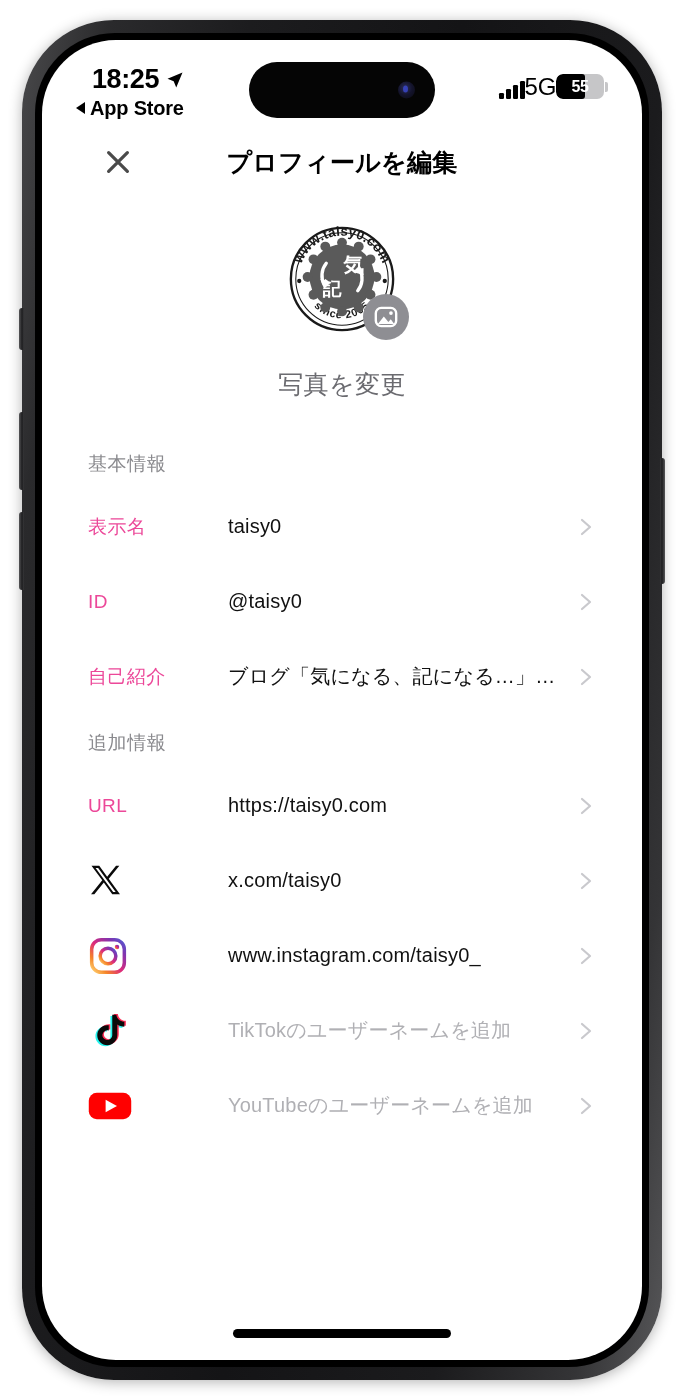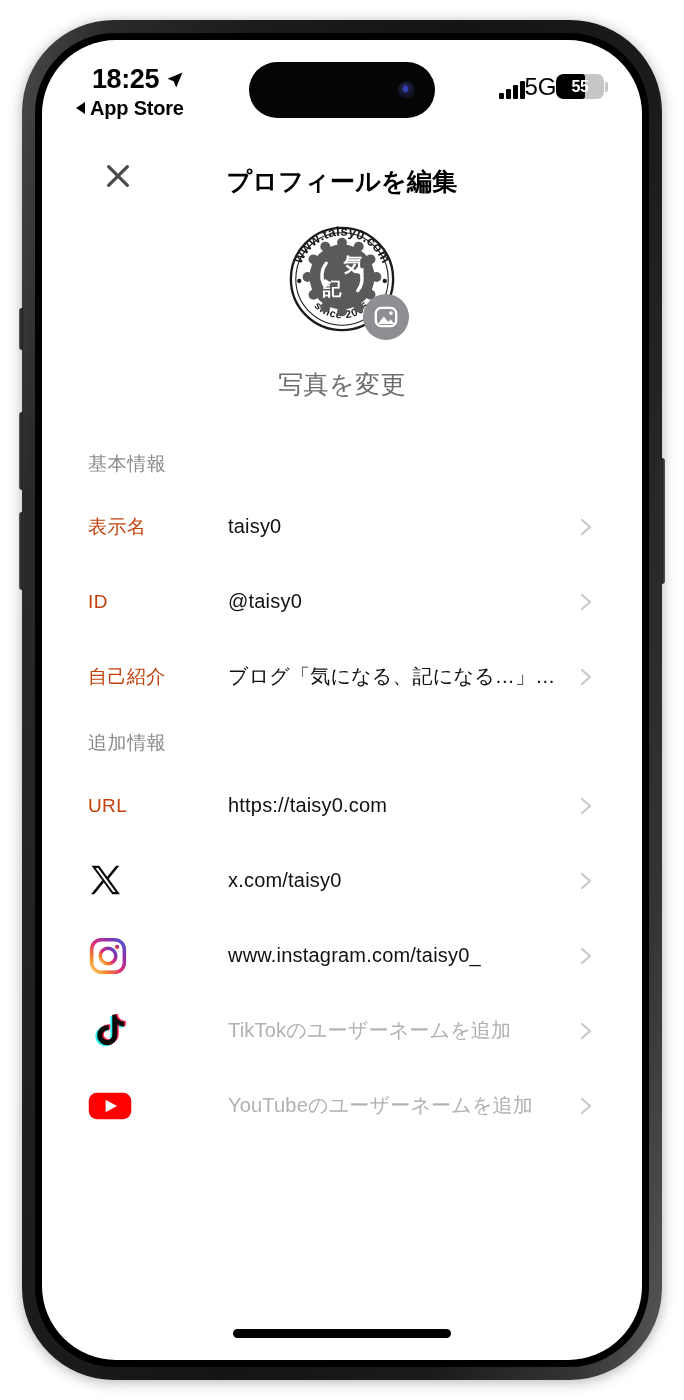--- a/index.html
+++ b/index.html
@@ -95,21 +95,21 @@
   .battery .pct {
     position:relative; z-index:2; width:100%; text-align:center;
     font-size:16px; font-weight:700; color:#fff; letter-spacing:-.4px;
     mix-blend-mode:normal;
   }
   .battery-tip { width:3px; height:10px; background:#c6c6c8; border-radius:0 2px 2px 0; margin-left:1px; }
 
   
   .navbar {
     position:relative; height:72px;
-    display:flex; align-items:flex-end;
+    display:flex; align-items:center;
     padding:0 54px;
   }
   .close-btn {
     width:44px; height:44px; display:flex; align-items:center; justify-content:center;
     cursor:pointer;
   }
   .nav-title {
     position:absolute; left:0; right:0; text-align:center;
     font-size:25px; font-weight:700; color:#000; letter-spacing:.3px;
     pointer-events:none;
@@ -134,21 +134,21 @@
   .section-head {
     font-size:19px; color:#8a8a8e; letter-spacing:.6px;
     padding:16px 0 12px 0;
   }
   .row {
     display:flex; align-items:center;
     min-height:75px; cursor:pointer;
   }
   .row-label {
     width:140px; flex:0 0 140px;
-    font-size:19px; color:#c2410c; letter-spacing:.4px;
+    font-size:19px; color:#ec4899; letter-spacing:.4px;
   }
   .row-icon {
     width:140px; flex:0 0 140px;
     display:flex; align-items:center;
   }
   .row-value {
     flex:1 1 auto; font-size:20px; color:#111; letter-spacing:.2px;
     white-space:nowrap; overflow:hidden; text-overflow:ellipsis;
   }
   .row-value.placeholder { color:#b0b0b4; }

